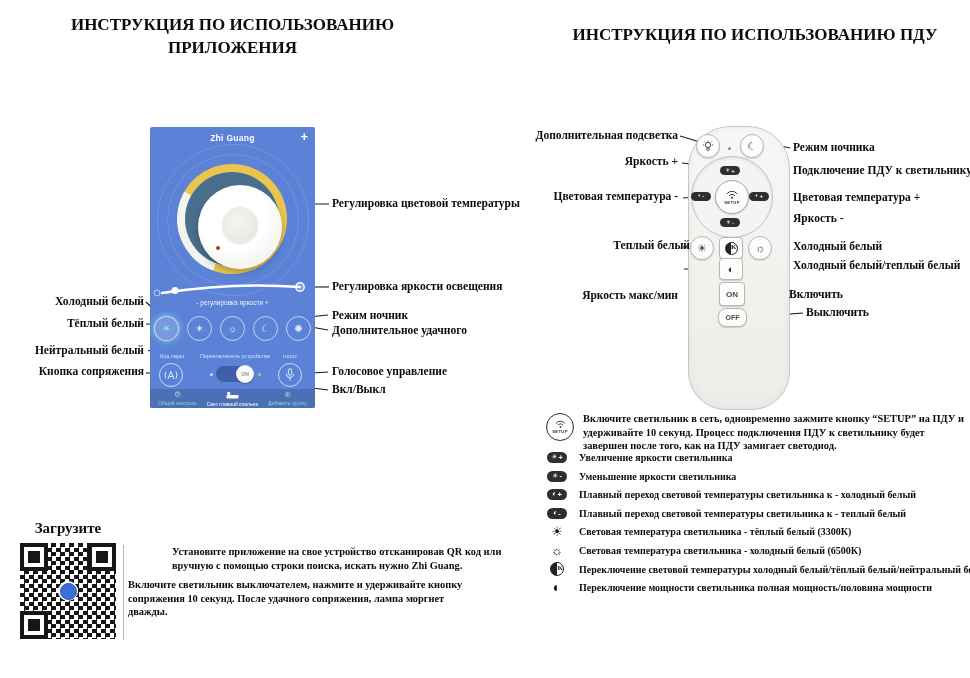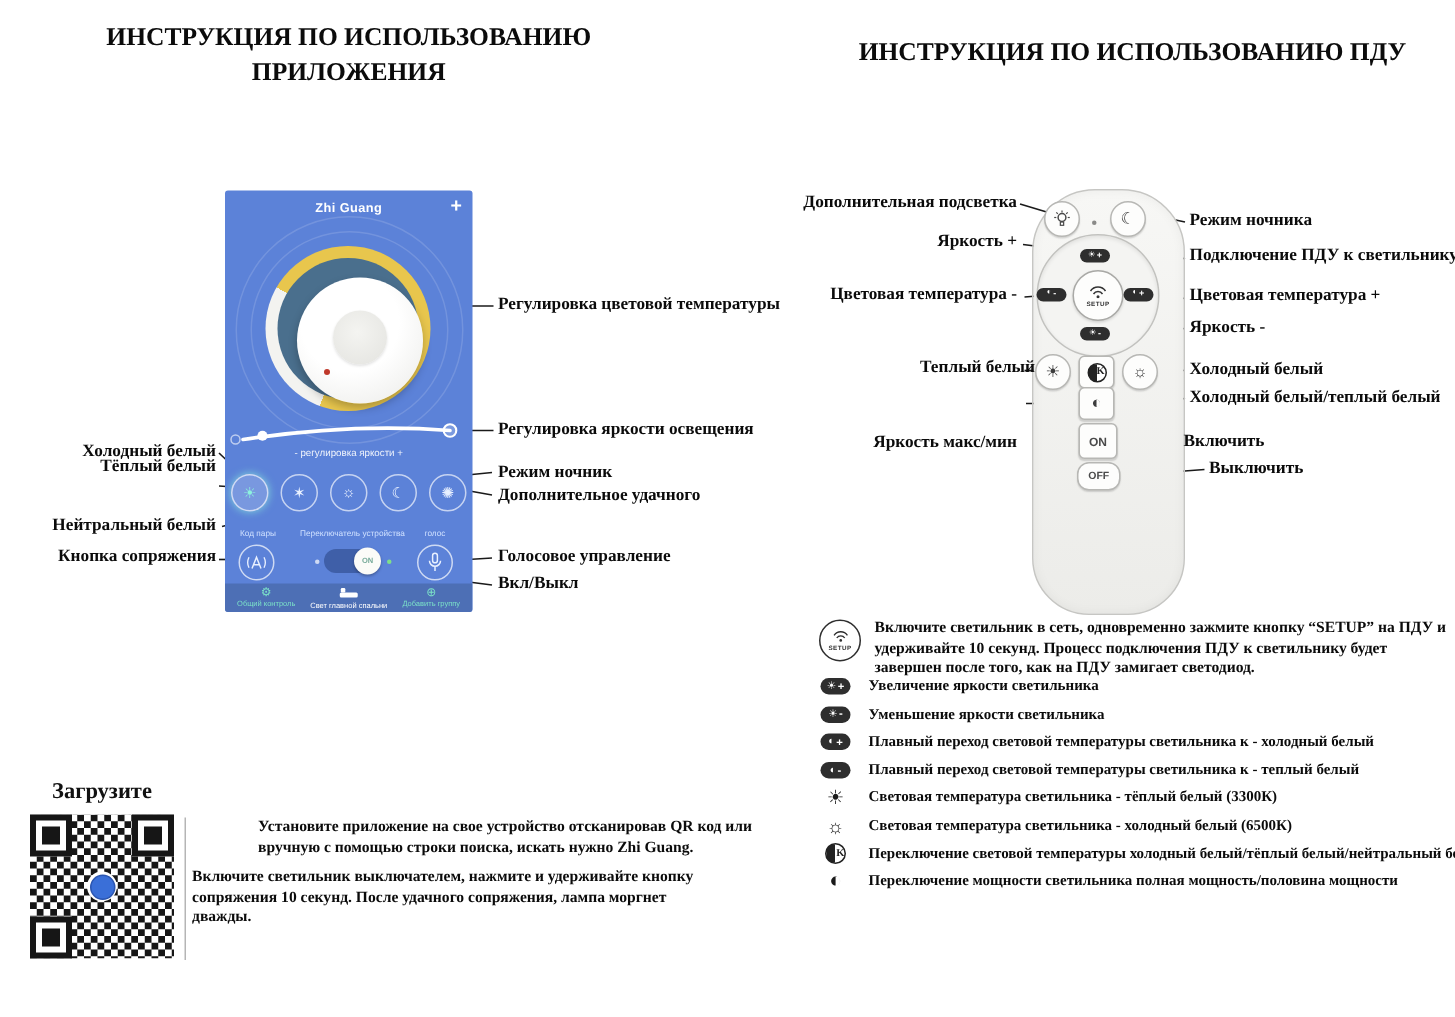--- a/index.html
+++ b/index.html
@@ -219,21 +219,21 @@
     </div>
   </div>
 
   <div class="co" style="left:332px;top:198px;">Регулировка цветовой температуры</div>
   <div class="co" style="left:332px;top:281px;">Регулировка яркости освещения</div>
   <div class="co" style="left:332px;top:310px;">Режим ночник</div>
   <div class="co" style="left:332px;top:325px;">Дополнительное удачного</div>
   <div class="co" style="left:332px;top:366px;">Голосовое управление</div>
   <div class="co" style="left:332px;top:384px;">Вкл/Выкл</div>
   <div class="co r" style="right:826px;top:296px;">Холодный белый</div>
-  <div class="co r" style="right:826px;top:306px;">Тёплый белый</div>
+  <div class="co r" style="right:826px;top:318px;">Тёплый белый</div>
   <div class="co r" style="right:826px;top:345px;">Нейтральный белый</div>
   <div class="co r" style="right:826px;top:366px;">Кнопка сопряжения</div>
 
   <div class="qr-caption">Загрузите приложение отсканировав QR код</div>
   <div class="qr">
     <div class="finder" style="left:0;top:0;"></div>
     <div class="finder" style="right:0;top:0;"></div>
     <div class="finder" style="left:0;bottom:0;"></div>
     <div class="qr-logo">
         <div class="qr-logo-inner"></div>

